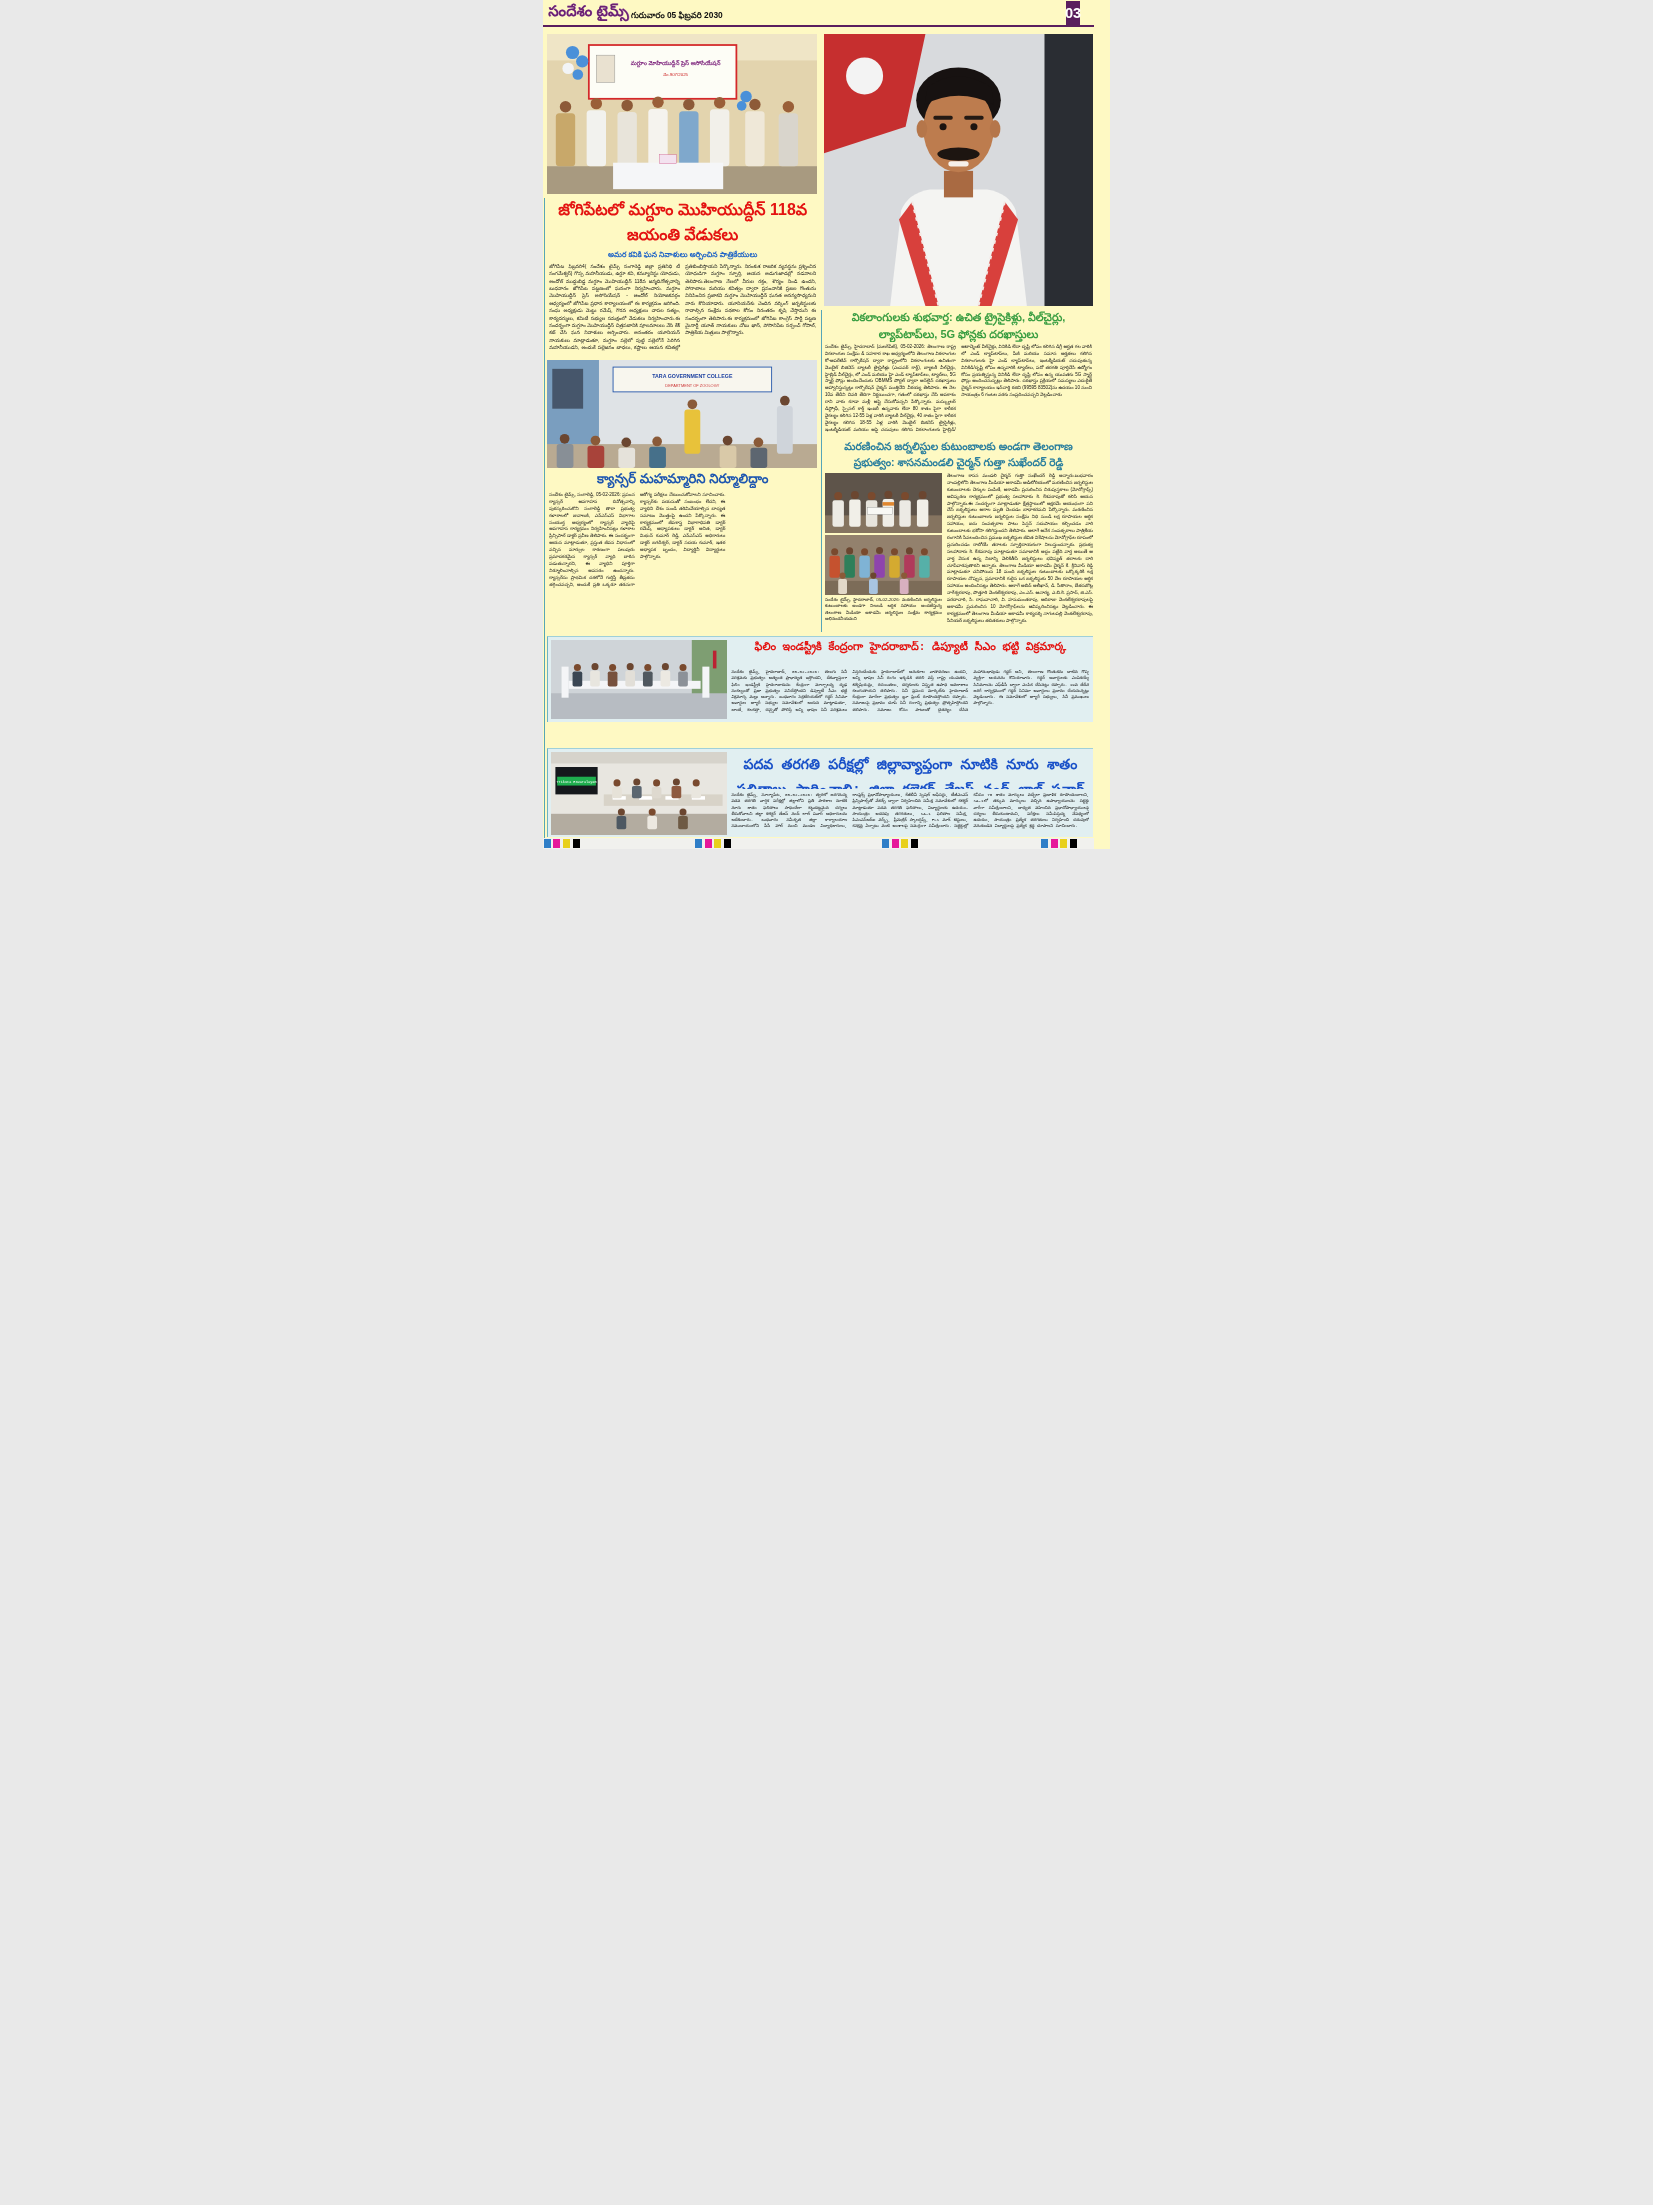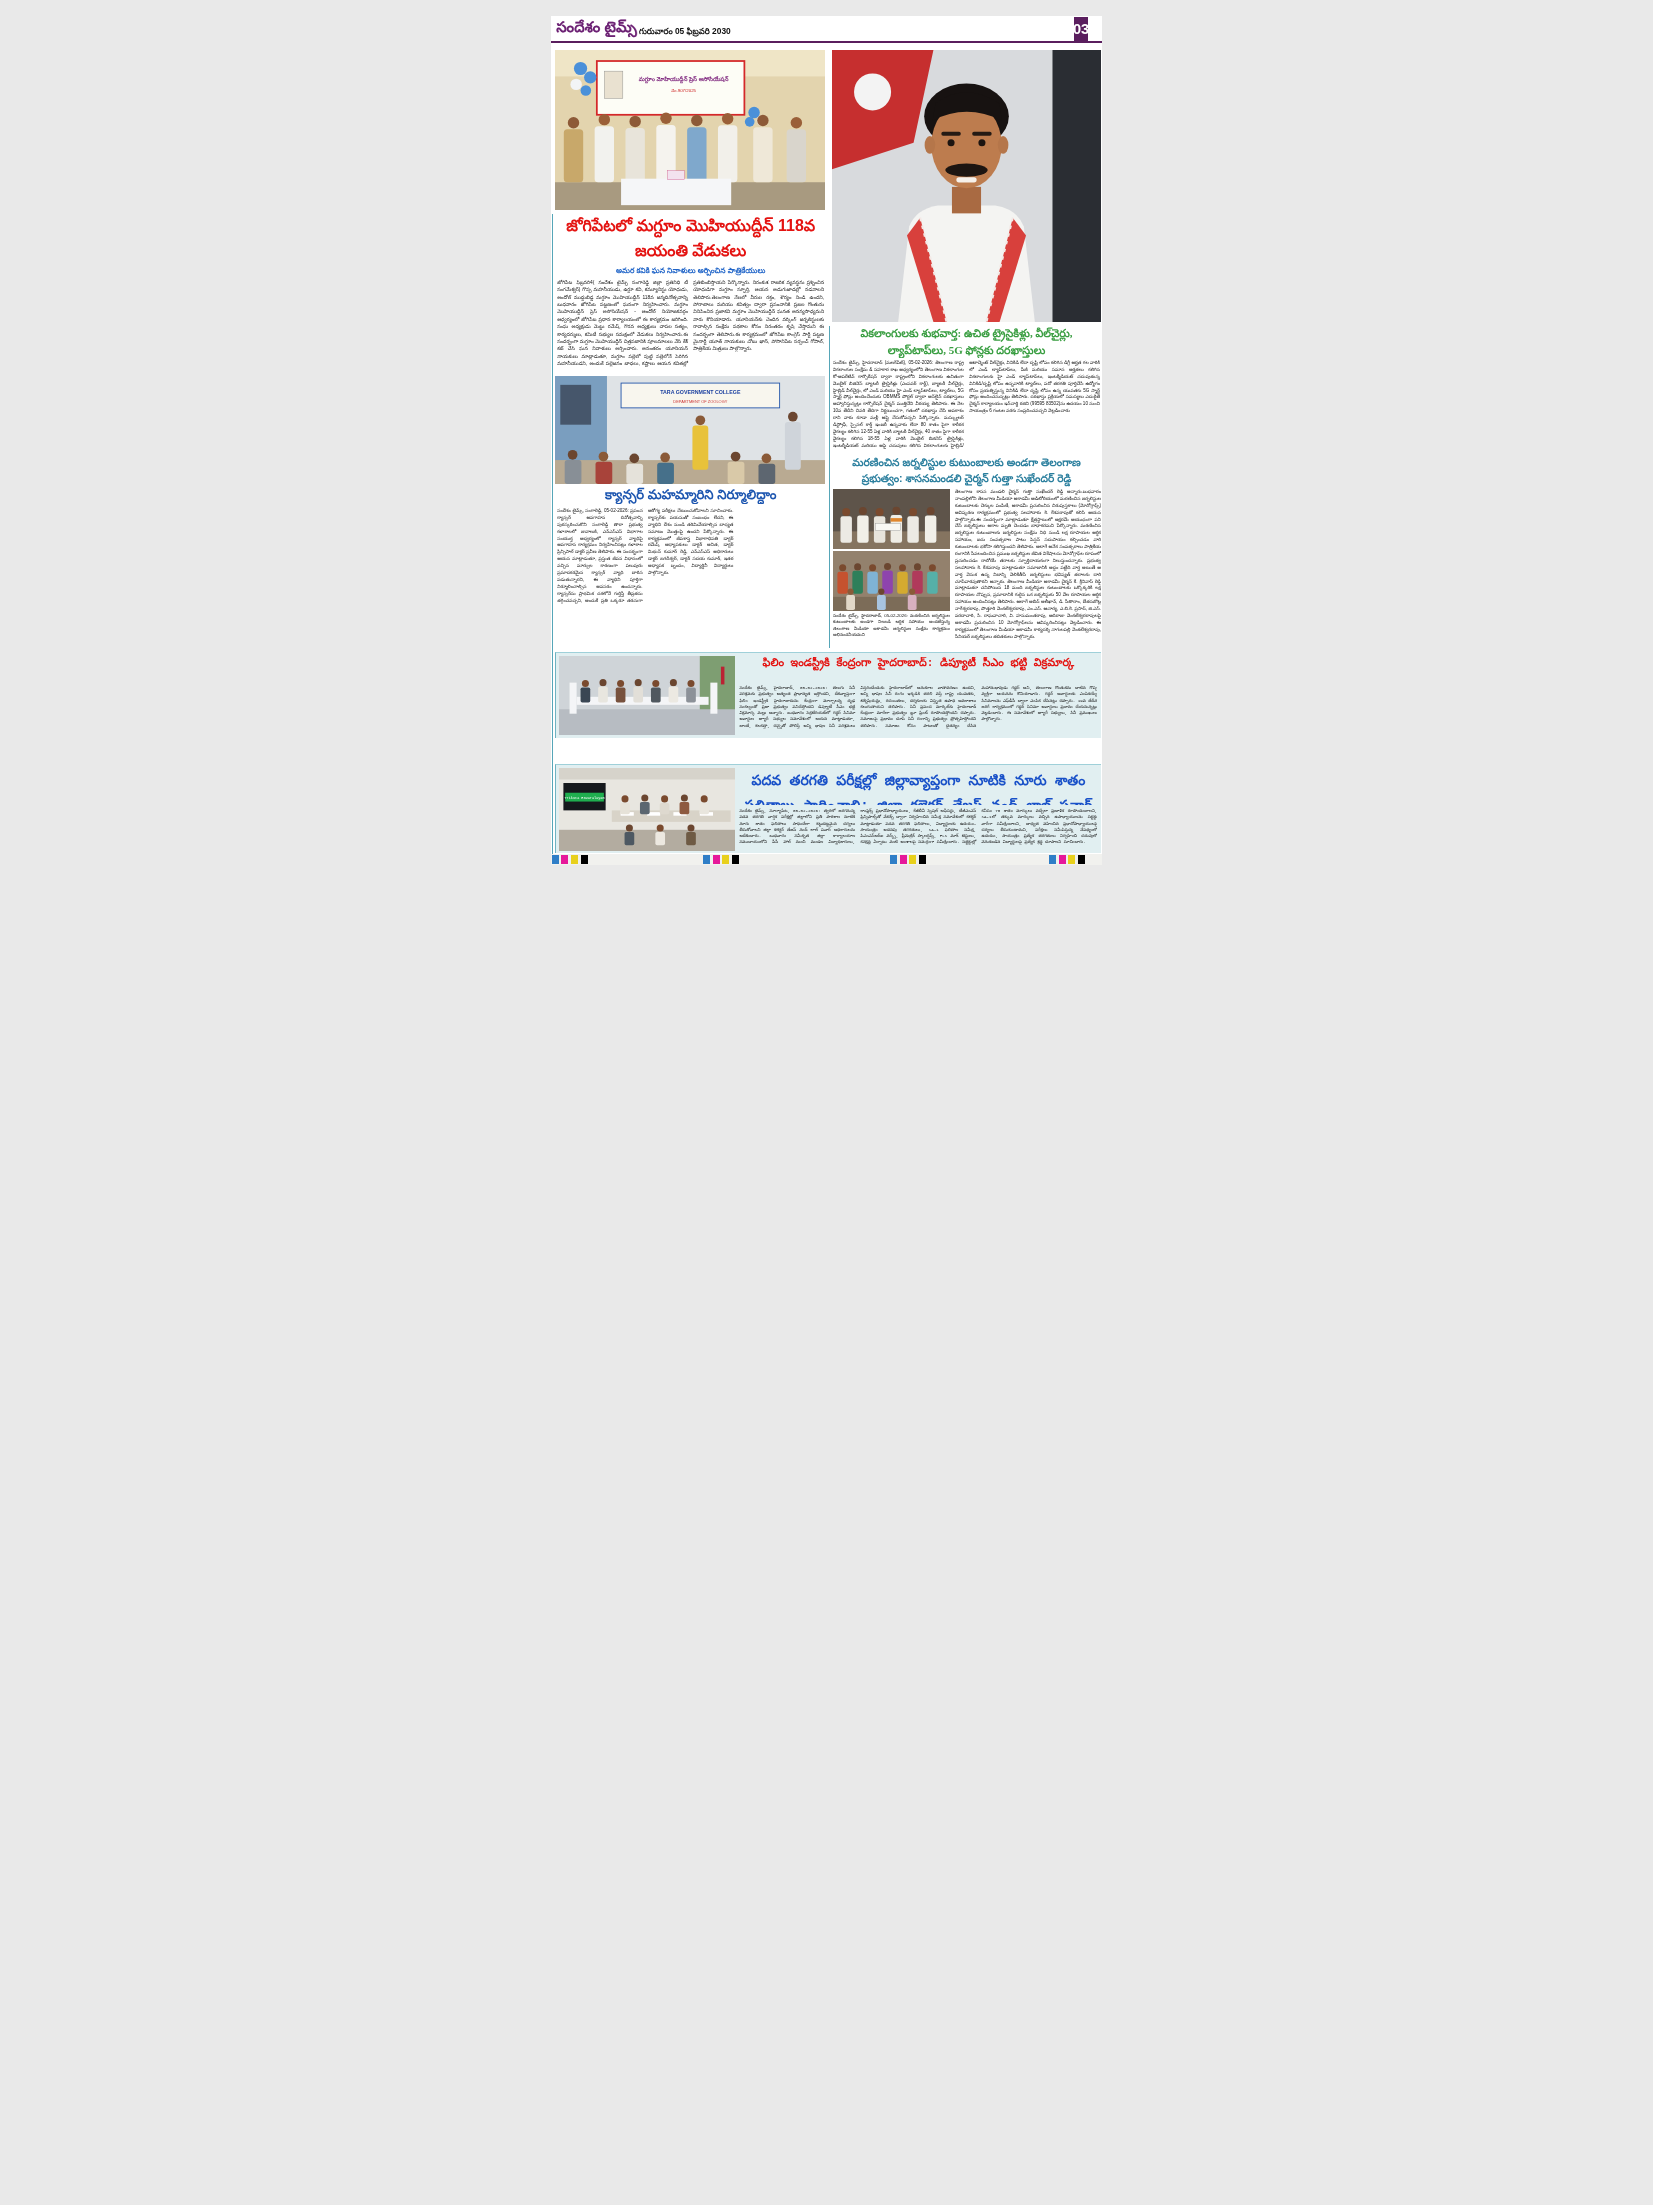--- a/index.html
+++ b/index.html
@@ -1,17 +1,17 @@
 <!DOCTYPE html>
 <html style="font-size:7px"><head>
 <meta charset="utf-8">
 <style>
   html,body{margin:0;padding:0;background:#e9e9e9;}
-  .page{position:relative;width:551px;height:849px;margin:16px auto;background:#ffffff;
-        font-family:"Liberation Sans",sans-serif;color:#161616;overflow:hidden;}
+  .page{position:relative;width:551px;height:849px;margin:0 auto;background:#fef9c3;
+        font-family:"Liberation Sans",sans-serif;color:#161616;overflow:hidden;padding-left:16px;}
   
   .mast-title{position:absolute;left:5.3px;top:2.6px;font-size:14.6px;font-weight:bold;color:#6b2173;
               text-shadow:0.4px 0.4px 0 #caa6cc;letter-spacing:0.2px;}
   .mast-date{position:absolute;left:88px;top:9.7px;font-size:8.4px;font-weight:bold;color:#101010;}
   .page-badge{position:absolute;left:523px;top:1.3px;width:14px;height:24px;background:#5a1e5e;
               color:#fff;font-size:14.6px;font-weight:bold;display:flex;align-items:center;justify-content:center;}
   .mast-rule{position:absolute;left:0;top:25px;width:551px;height:2.2px;background:#5a1e5e;}
   
   .photo{position:absolute;overflow:hidden;background:#cfcfcf;}
   .photo svg{display:block;width:100%;height:100%;}
@@ -158,21 +158,21 @@
         <circle cx="340" cy="210" r="8" fill="#1c1410"></circle>
       <ellipse cx="305" cy="272" rx="48" ry="15" fill="#1d1511"></ellipse>
       <rect x="282" y="288" width="46" height="12" rx="6" fill="#f6f0ea"></rect>
       <path d="M200 380 L260 616 L230 616 L170 420 Z" fill="#d8403c"></path>
       <path d="M410 380 L350 616 L380 616 L440 420 Z" fill="#d8403c"></path>
       <path d="M200 380 L260 616" stroke="#f3e9e6" stroke-width="5" stroke-dasharray="8 10" fill="none"></path>
       <path d="M410 380 L350 616" stroke="#f3e9e6" stroke-width="5" stroke-dasharray="8 10" fill="none"></path>
     </svg>
   </div>
 
-  <div class="headline hl-green" style="color: rgb(58, 158, 66); font-family: Liberation Serif, serif;">వికలాంగులకు శుభవార్త: ఉచిత ట్రైసైకిళ్లు, వీల్‌చైర్లు, ల్యాప్‌టాప్‌లు, 5G ఫోన్లకు దరఖాస్తులు</div>
+  <div class="headline hl-green" style="color: rgb(58, 158, 66);">వికలాంగులకు శుభవార్త: ఉచిత ట్రైసైకిళ్లు, వీల్‌చైర్లు, ల్యాప్‌టాప్‌లు, 5G ఫోన్లకు దరఖాస్తులు</div>
   <div class="body-text cols2 vika-body">సందేశం టైమ్స్, హైదరాబాద్ (మలక్‌పేట్), 05-02-2026: తెలంగాణ రాష్ట్ర వికలాంగుల సంక్షేమ &amp; సహకార శాఖ ఆధ్వర్యంలోని తెలంగాణ వికలాంగుల కో-ఆపరేటివ్ కార్పొరేషన్ ద్వారా రాష్ట్రంలోని వికలాంగులకు ఉచితంగా మొబైల్ బిజినెస్ బ్యాటరీ ట్రైసైకిళ్లు (ఎంపవర్ కార్ట్), బ్యాటరీ వీల్‌చైర్లు, హైబ్రిడ్ వీల్‌చైర్లు, లో ఎండ్ మరియు హై ఎండ్ ల్యాప్‌టాప్‌లు, ట్యాబ్‌లు, 5G స్మార్ట్ ఫోన్లు అందించేందుకు OBMMS పోర్టల్ ద్వారా ఆన్‌లైన్ దరఖాస్తులు ఆహ్వానిస్తున్నట్లు కార్పొరేషన్ చైర్మన్ ముత్తినేని వీరయ్య తెలిపారు. ఈ నెల 10వ తేదీని చివరి తేదిగా నిర్ణయించగా, గతంలో దరఖాస్తు చేసి అవకాశం రాని వారు కూడా మళ్లీ అప్లై చేసుకోవచ్చని పేర్కొన్నారు. మస్క్యులర్ డిస్ట్రోఫీ, స్పైనల్ కార్డ్ ఇంజరీ ఉన్నవారు లేదా 80 శాతం పైగా శారీరక వైకల్యం కలిగిన 12-55 ఏళ్ల వారికి బ్యాటరీ వీల్‌చైర్లు, 40 శాతం పైగా శారీరక వైకల్యం కలిగిన 18-55 ఏళ్ల వారికి మొబైల్ బిజినెస్ ట్రైసైకిళ్లు, ఇంటర్మీడియట్ మరియు ఆపై చదువులు కలిగిన వికలాంగులకు హైబ్రిడ్/అటాచ్మెంట్ వీల్‌చైర్లు, వినికిడి లేదా దృష్టి లోపం కలిగిన డిగ్రీ అర్హత గల వారికి లో ఎండ్ ల్యాప్‌టాప్‌లు, పీజీ మరియు సమాన అర్హతలు కలిగిన వికలాంగులకు హై ఎండ్ ల్యాప్‌టాప్‌లు, ఇంటర్మీడియట్ చదువుతున్న వినికిడి/దృష్టి లోపం ఉన్నవారికి ట్యాబ్‌లు, పదో తరగతి పూర్తిచేసి ఉద్యోగం కోసం ప్రయత్నిస్తున్న వినికిడి లేదా దృష్టి లోపం ఉన్న యువతకు 5G స్మార్ట్ ఫోన్లు అందించనున్నట్లు తెలిపారు. దరఖాస్తు ప్రక్రియలో సమస్యలు ఎదురైతే చైర్మన్ కార్యాలయం ఇన్‌చార్జి రజిని (99595 83502)ను ఉదయం 10 నుంచి సాయంత్రం 6 గంటల వరకు సంప్రదించవచ్చని వెల్లడించారు</div>
 
   <div class="headline hl-teal" style="color: rgb(43, 127, 158);">మరణించిన జర్నలిస్టుల కుటుంబాలకు అండగా తెలంగాణ ప్రభుత్వం: శాసనమండలి చైర్మన్ గుత్తా సుఖేందర్ రెడ్డి</div>
 
   <div class="photo" style="left:282px;top:473px;width:117px;height:60px;">
     <svg viewBox="0 0 266 136" preserveAspectRatio="none">
       <rect x="0" y="0" width="266" height="136" fill="#5e544a"></rect>
       <rect x="0" y="96" width="266" height="40" fill="#857460"></rect>
       <g>
         <circle cx="30" cy="52" r="9" fill="#7a4a2e"></circle>

